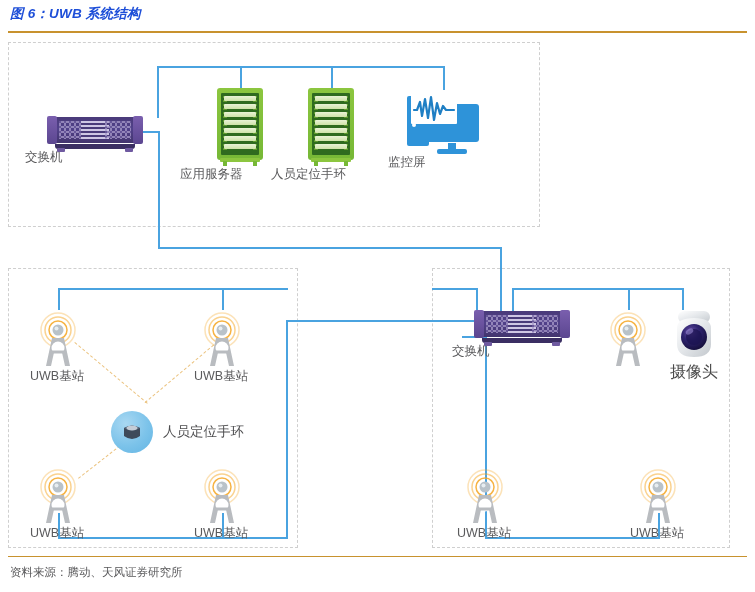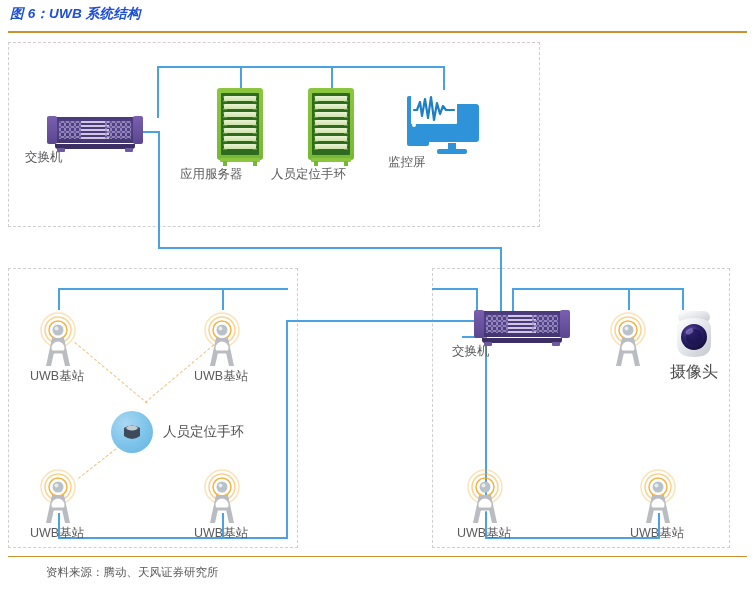--- a/index.html
+++ b/index.html
@@ -18,21 +18,21 @@
   .rule-top{
     position:absolute;left:8px;top:31px;width:739px;height:2px;
     background:#c8922e;
   }
   .rule-bottom{
     position:absolute;left:8px;top:556px;width:739px;height:1px;
     background:#c8922e;
   }
   .src{
     position:absolute;left:10px;top:565px;
-    font-size:11.5px;color:#58585a;white-space:nowrap;margin-left:36px;
+    font-size:11.5px;color:#58585a;white-space:nowrap;
   }
 
   
   .group{position:absolute;border:1px dashed #cfcfcf;background:transparent;}
   #group-top     {left:8px;  top:42px;  width:530px;height:183px;}
   #group-left    {left:8px;  top:268px; width:288px;height:278px;}
   #group-right   {left:432px;top:268px; width:296px;height:278px;}
 
   
   .ln{position:absolute;background:#4aa3e0;}

